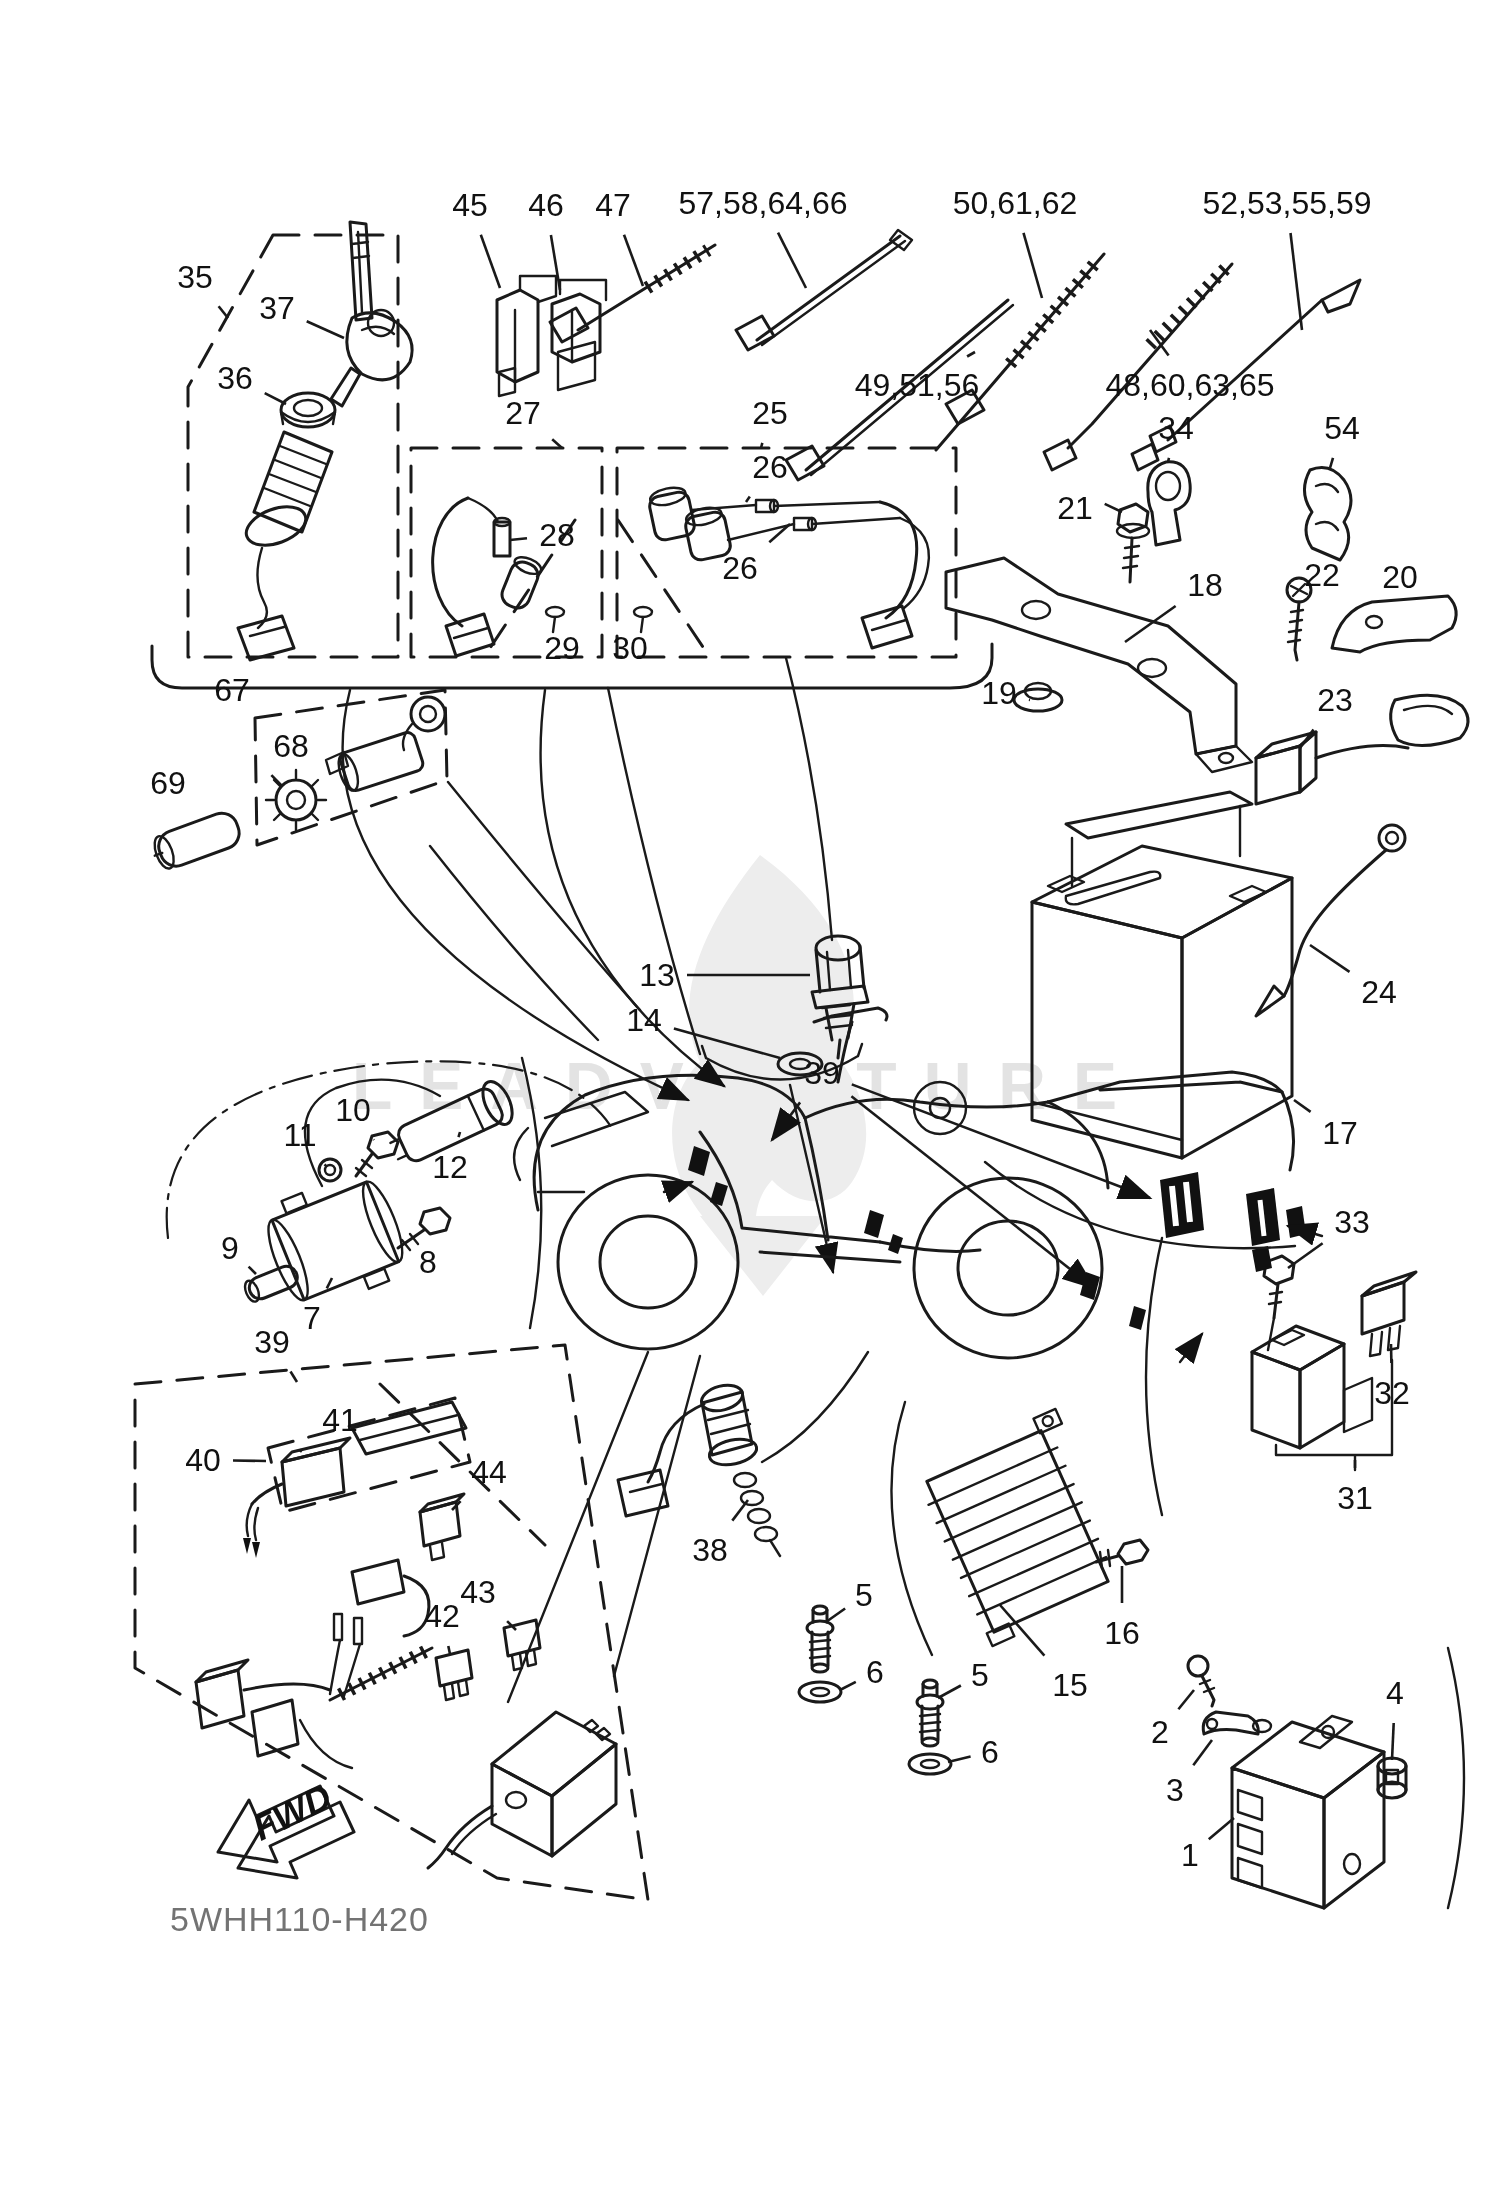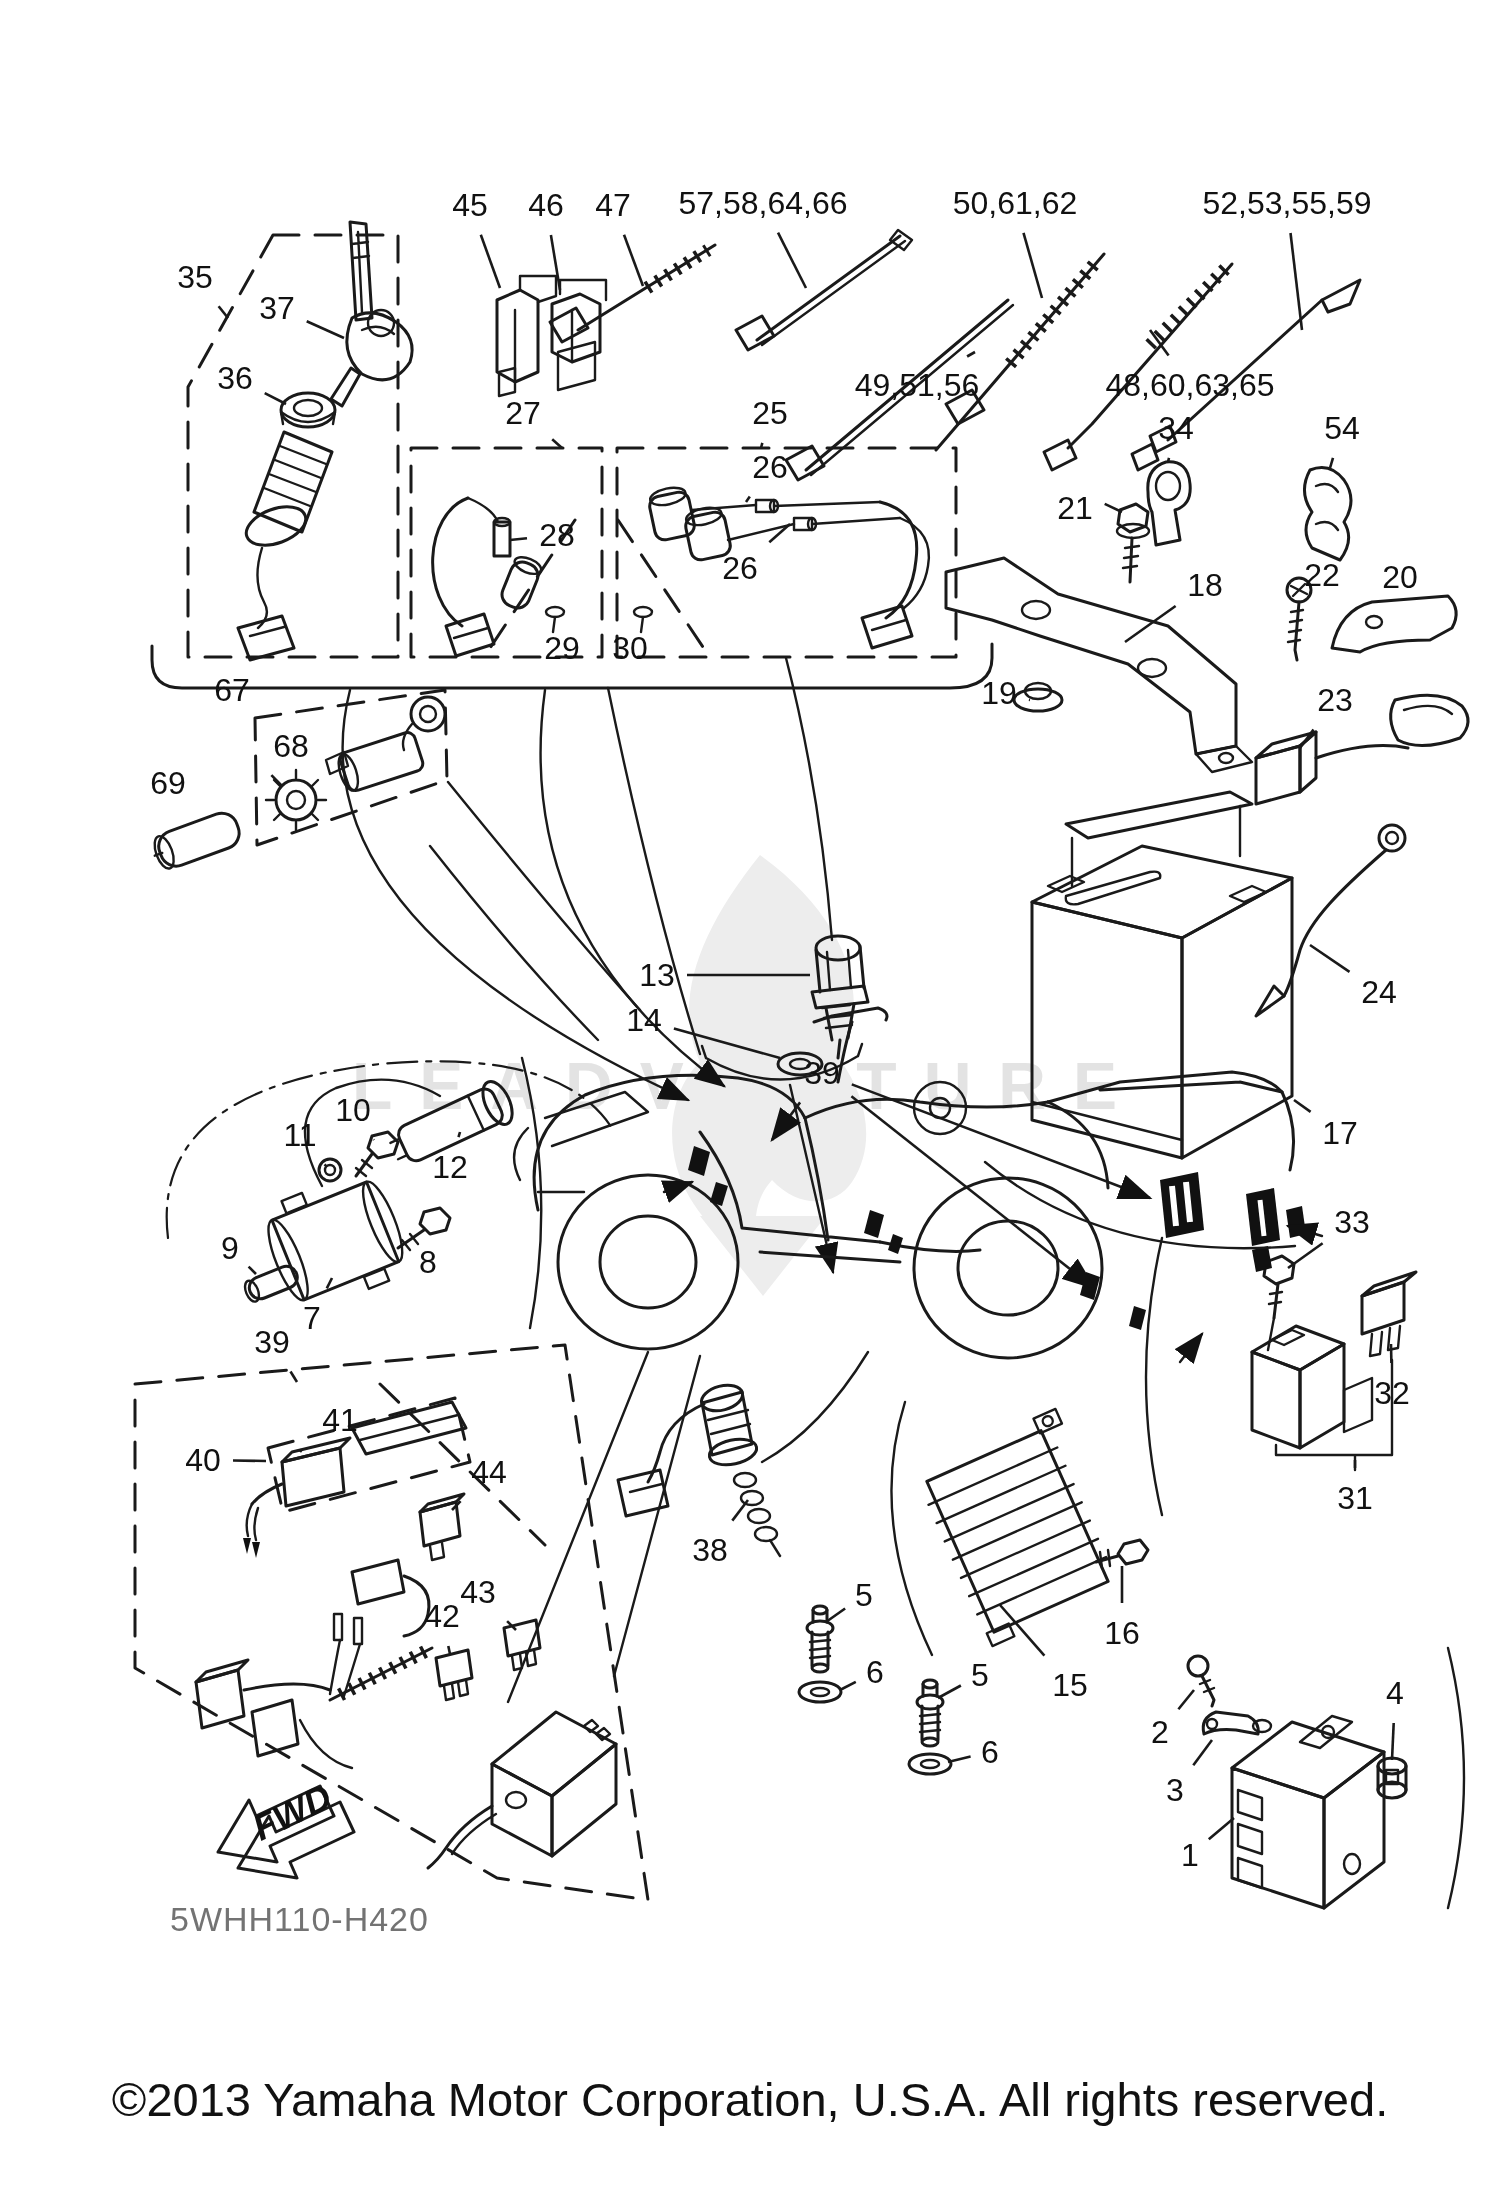--- a/index.html
+++ b/index.html
@@ -565,15 +565,14 @@
       <div class="callout" style="left: 1070px; top: 1685px;">15</div>
       <div class="callout" style="left: 1122px; top: 1633px;">16</div>
       <div class="callout" style="left: 1160px; top: 1732px;">2</div>
       <div class="callout" style="left: 1175px; top: 1790px;">3</div>
       <div class="callout" style="left: 1395px; top: 1693px;">4</div>
       <div class="callout" style="left: 1190px; top: 1855px;">1</div>
     </div>
 
   <div class="part-code">5WHH110-H420</div>
 
-  <div class="copyright">©2013 Yamaha Motor Corporation, U.S.A. All rights reserved.</div>
 
 </div>
 
 </body></html>

